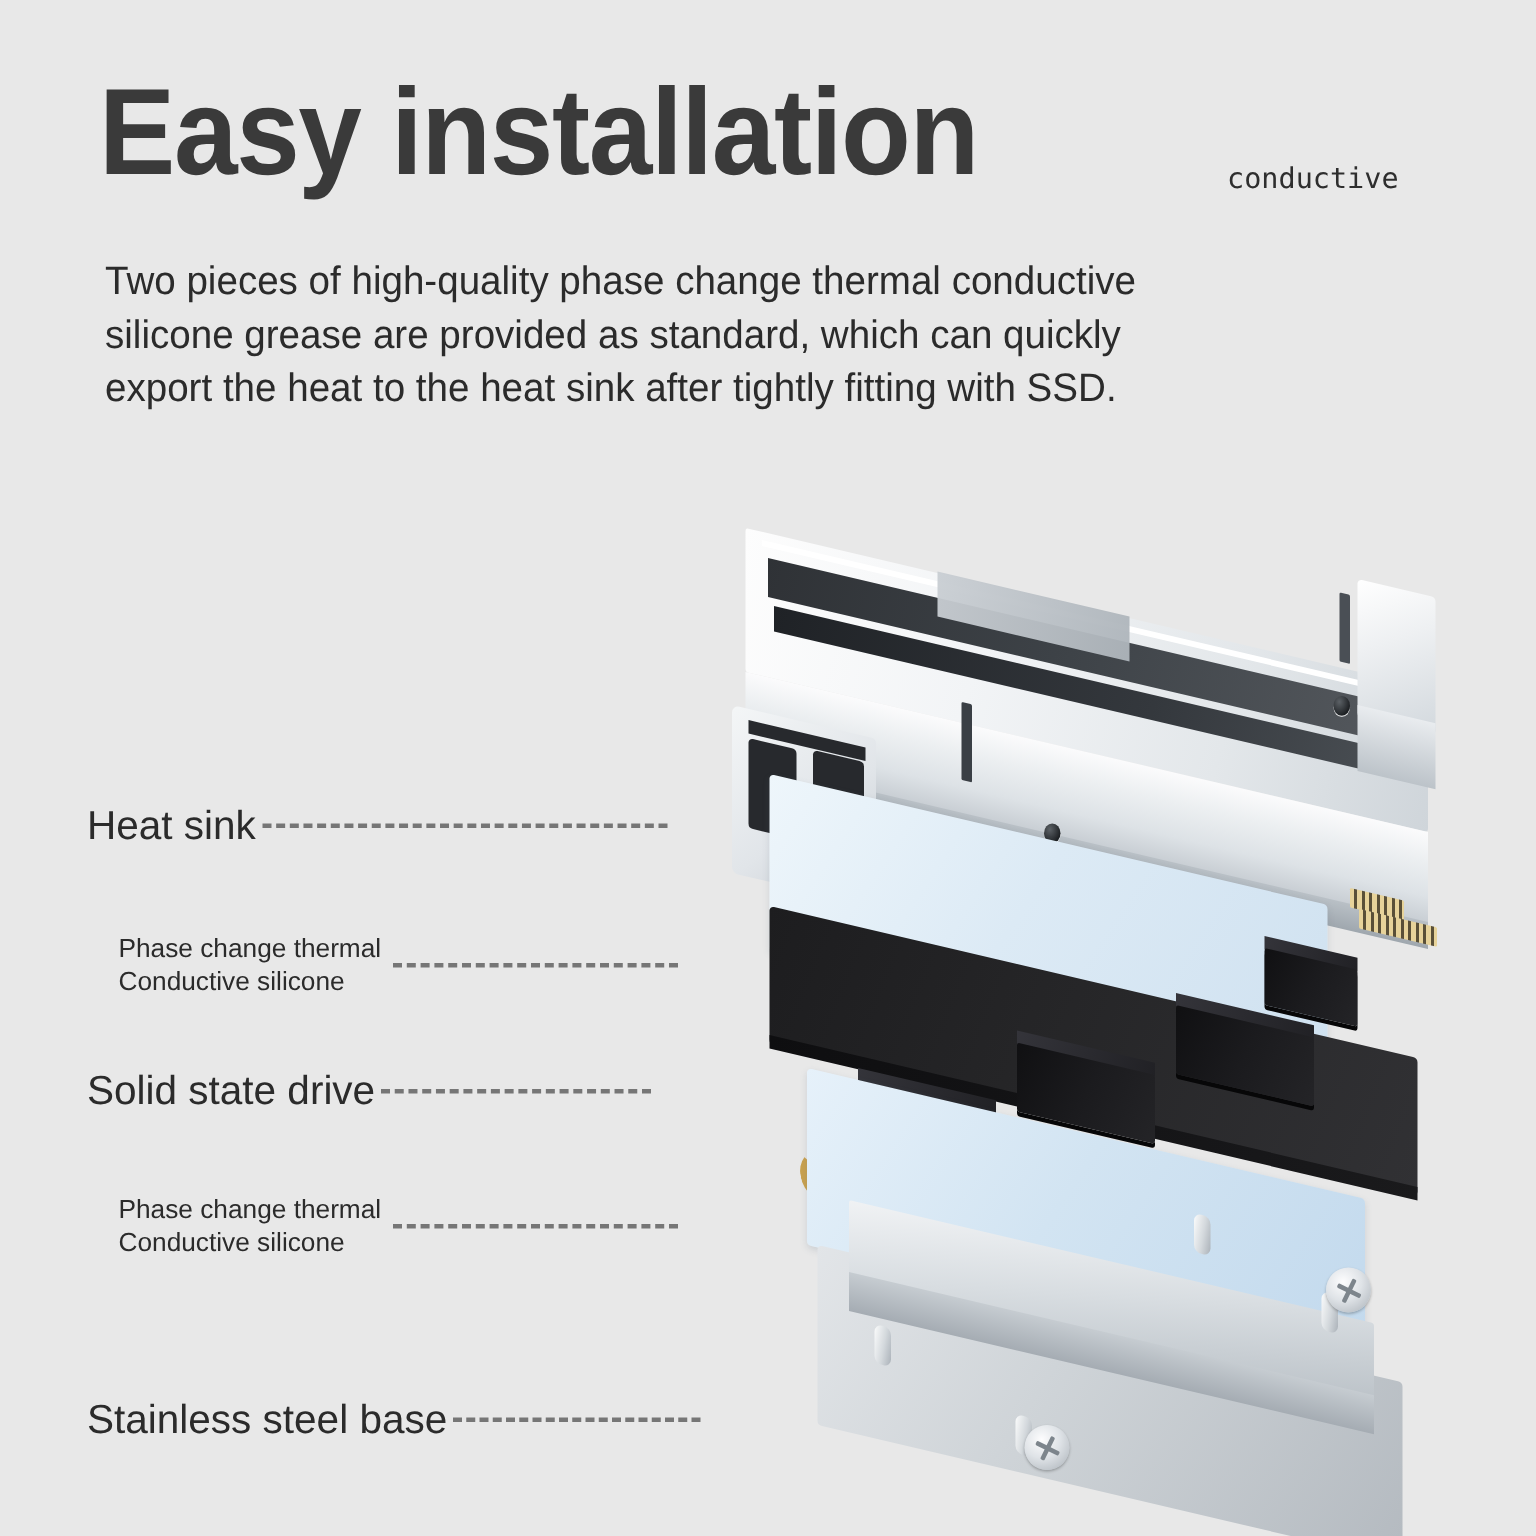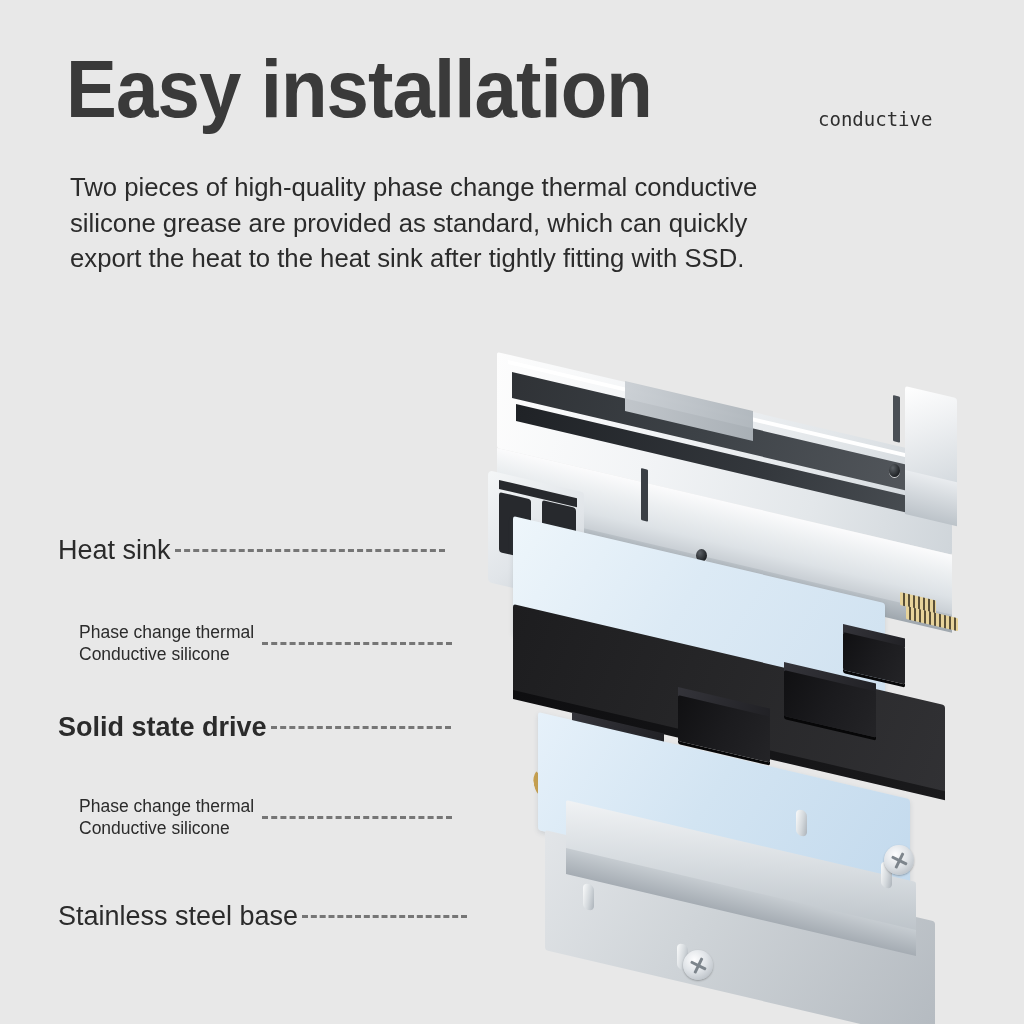--- a/index.html
+++ b/index.html
@@ -303,31 +303,31 @@
   </div>
 
   <div class="callout" style="left:58px;top:622px;">
     <span class="lbl two">
       <span>Phase change thermal</span><br>
       <span>Conductive silicone</span>
     </span>
     <span class="leader" style="width:190px;margin-left:8px;"></span>
   </div>
 
-  <div class="callout" style="left:58px;top:712px;font-weight:bold;">
+  <div class="callout" style="left:58px;top:712px;">
     <span class="lbl one">Solid state drive</span>
     <span class="leader" style="width:180px;"></span>
   </div>
 
   <div class="callout" style="left:58px;top:796px;">
     <span class="lbl two">
       <span>Phase change thermal</span><br>
       <span>Conductive silicone</span>
     </span>
     <span class="leader" style="width:190px;margin-left:8px;"></span>
   </div>
 
-  <div class="callout" style="left:58px;top:901px;">
+  <div class="callout" style="left:58px;top:931px;">
     <span class="lbl one">Stainless steel base</span>
     <span class="leader" style="width:165px;"></span>
   </div>
 
 </div>
 
 </body></html>

